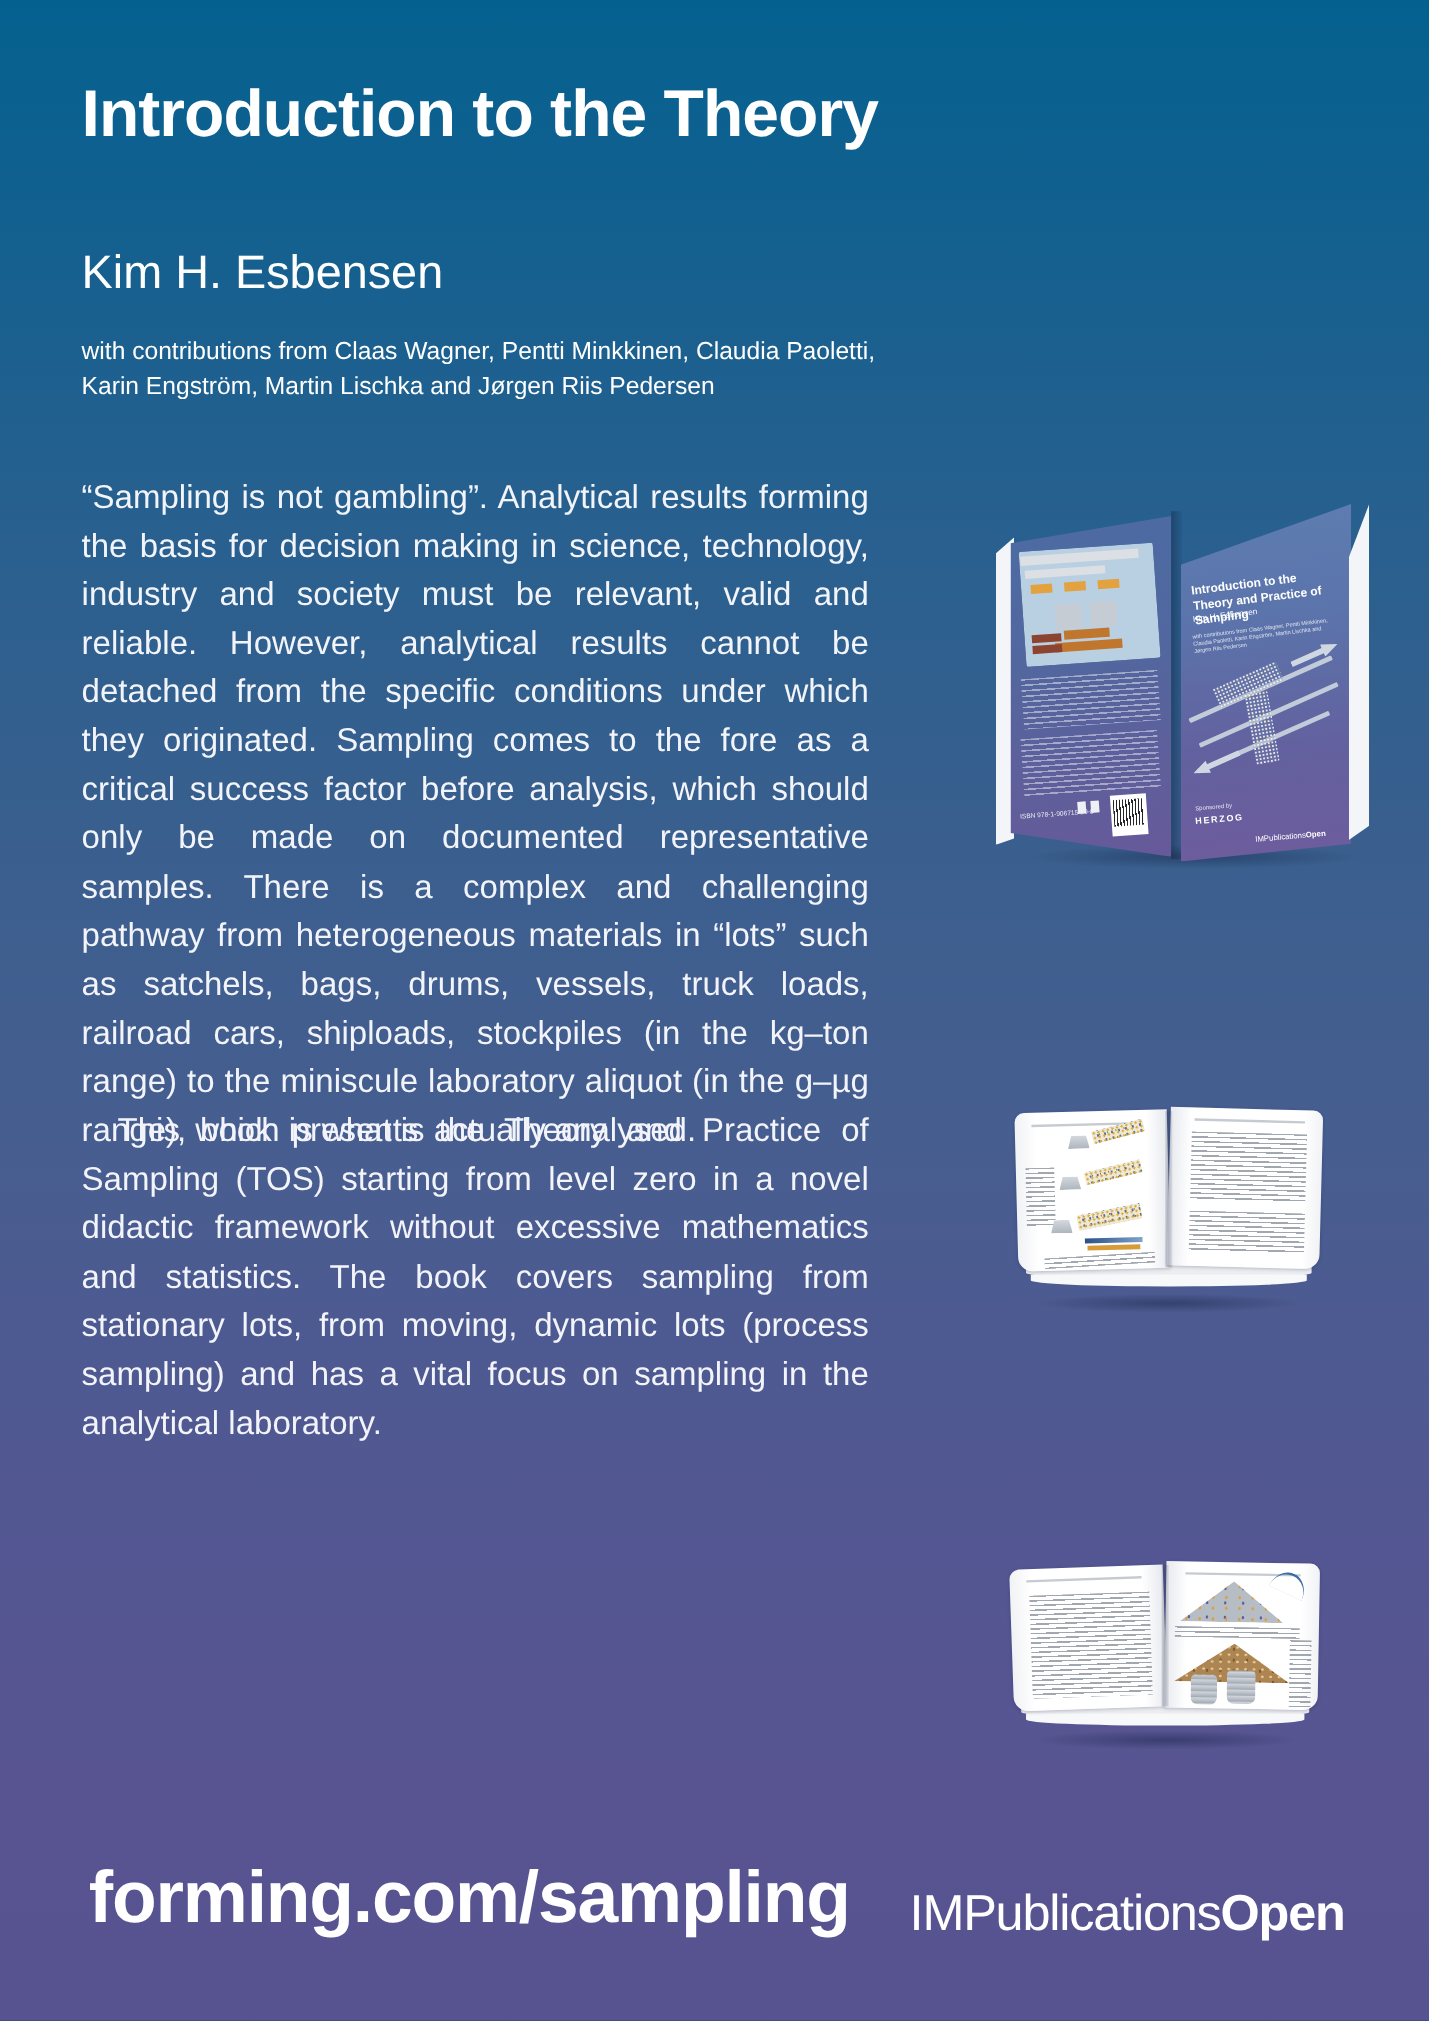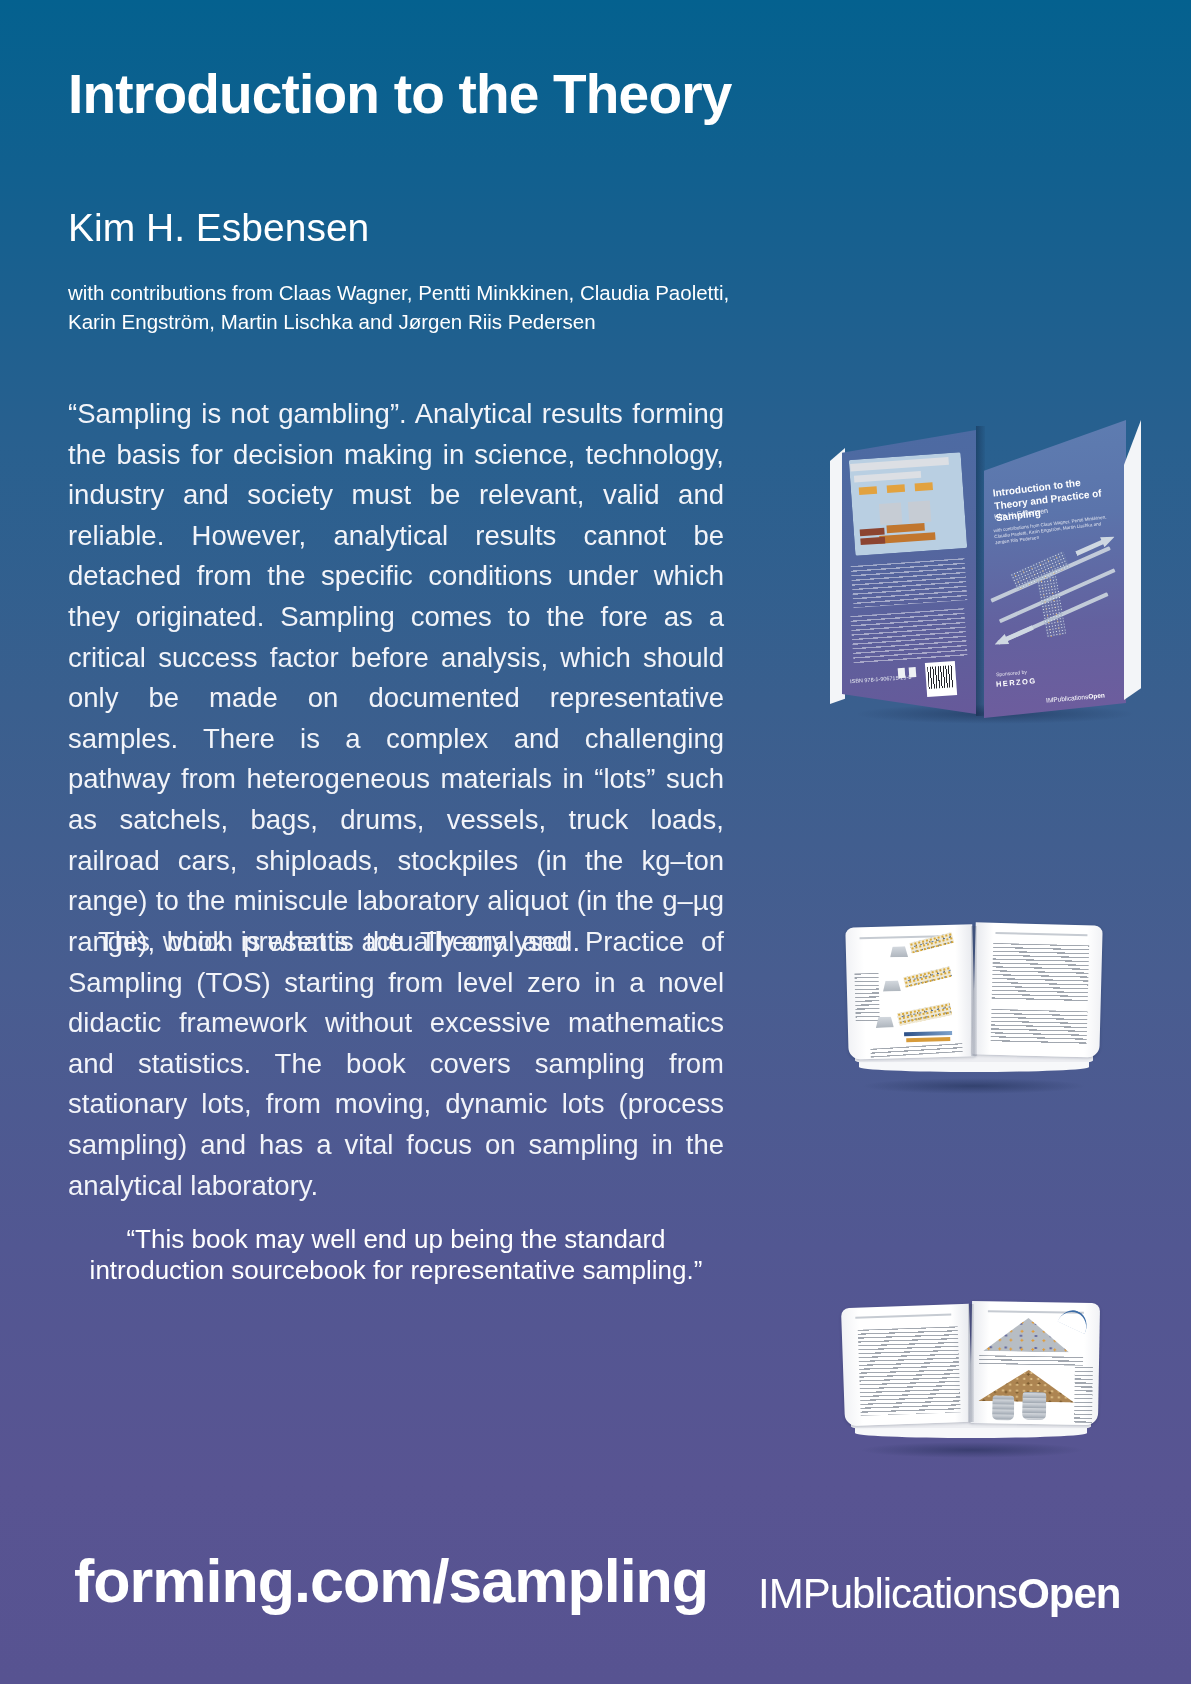--- a/index.html
+++ b/index.html
@@ -106,21 +106,20 @@
   <div class="abs title">
     <div>Introduction to the Theory</div>
   </div>
   <div class="abs author">Kim H. Esbensen</div>
   <div class="abs contrib">with contributions from Claas Wagner, Pentti Minkkinen, Claudia Paoletti, Karin Engström, Martin Lischka and Jørgen Riis Pedersen</div>
 
   <div class="abs para p1">“Sampling is not gambling”. Analytical results forming the basis for decision making in science, technology, industry and society must be relevant, valid and reliable. However, analytical results cannot be detached from the specific conditions under which they originated. Sampling comes to the fore as a critical success factor before analysis, which should only be made on documented representative samples. There is a complex and challenging pathway from heterogeneous materials in “lots” such as satchels, bags, drums, vessels, truck loads, railroad cars, shiploads, stockpiles (in the kg–ton range) to the miniscule laboratory aliquot (in the g–µg range), which is what is actually analysed.</div>
   <div class="abs para p2">This book presents the Theory and Practice of Sampling (TOS) starting from level zero in a novel didactic framework without excessive mathematics and statistics. The book covers sampling from stationary lots, from moving, dynamic lots (process sampling) and has a vital focus on sampling in the analytical laboratory.</div>
 
   <div class="abs quotes">
-    <div class="q2">“This book may well end up being the standard introduction sourcebook for representative sampling.”</div>
   </div>
 
   <div class="abs url">forming.com/sampling</div>
   <div class="abs pub">
     <span class="light">IMPublications</span><b>Open</b>
   </div>
 
   <div class="abs book1">
     <div class="abs b1-shadow shadow"></div>
     <div class="abs b1-edge-l"></div>

